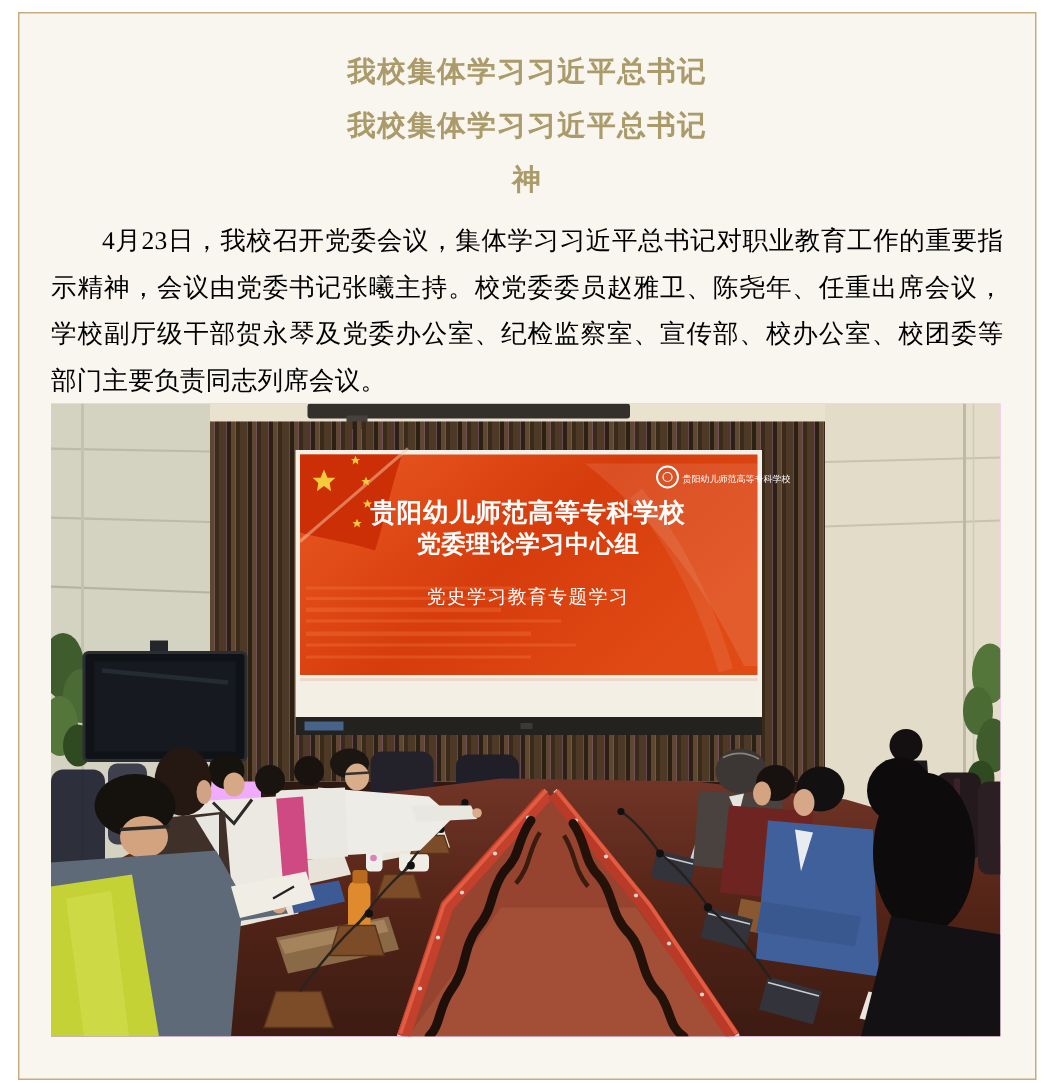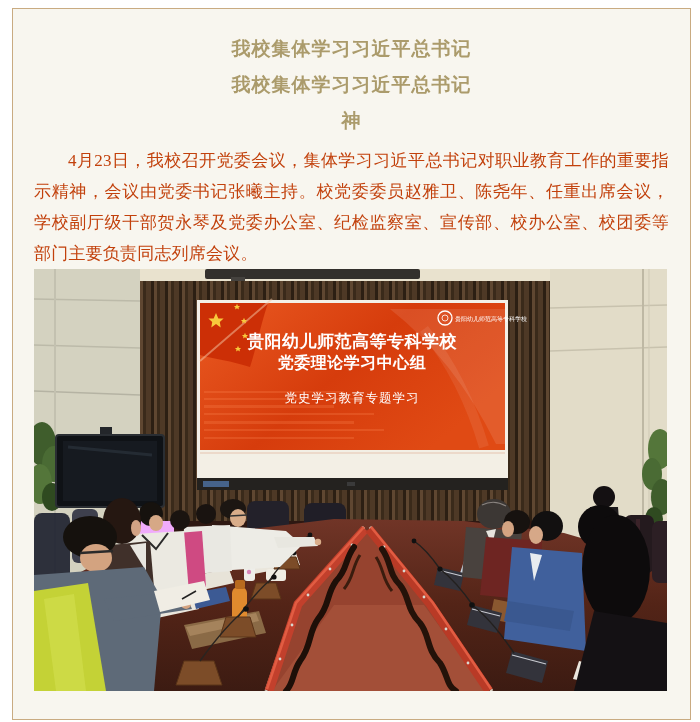--- a/index.html
+++ b/index.html
@@ -11,21 +11,21 @@
     position:absolute;left:12px;top:8px;width:679px;height:712px;
     box-sizing:border-box;border:1px solid #c9ab81;background:#f8f6ef;
     padding:22px 21px 0 21px;overflow:hidden;
   }
   .article-title{
     margin:0;font-size:19px;font-weight:700;line-height:36px;
     text-align:center;color:#ab9b6b;letter-spacing:1px;
   }
   .article-title span{display:block;}
   .article-body{
-    margin:6px 0 0 0;font-size:17px;line-height:31px;color:#c2410c;
+    margin:6px 0 0 0;font-size:17px;line-height:31px;color:#000000;
     text-align:justify;text-indent:2em;letter-spacing:0.2px;
   }
   .photo{
     position:relative;margin-top:0px;width:633px;height:422px;
     overflow:hidden;background:#f0abfc;
   }
   .photo svg{display:block;}
   svg text{font-family:"Liberation Sans","DejaVu Sans",sans-serif;}
 </style>
 </head>

